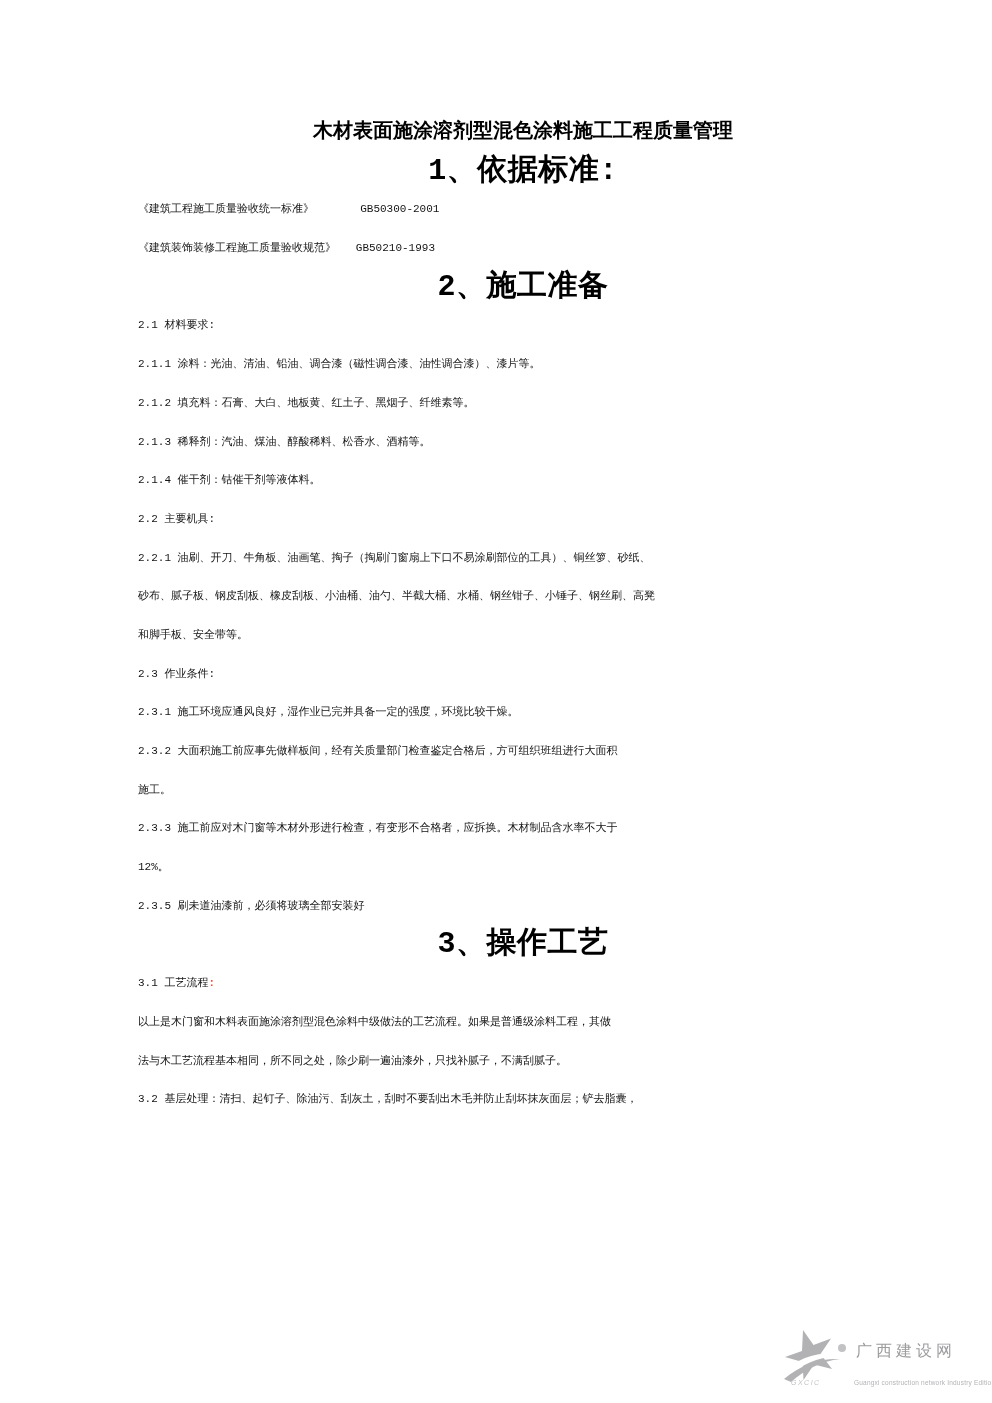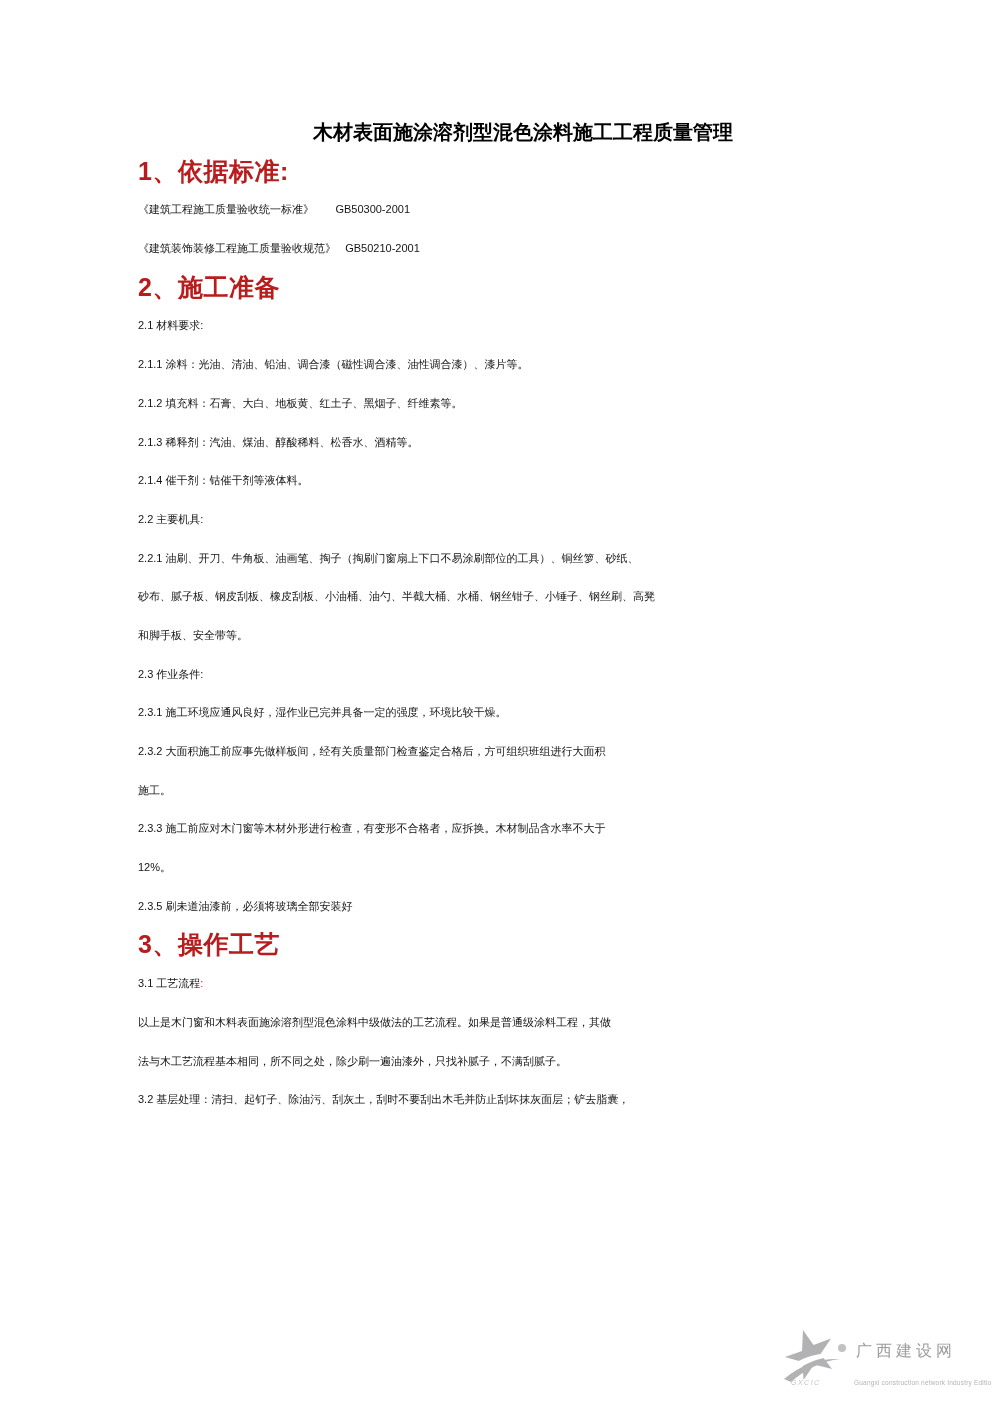--- a/index.html
+++ b/index.html
@@ -8,39 +8,41 @@
     width:992px;height:1403px;
     background:#ffffff;
     font-family:"Liberation Sans",sans-serif;
     color:#171717;
     overflow:hidden;
   }
   .doc{
     position:absolute;
     left:138px; top:113px;
     width:770px;
+    font-family:Liberation Mono, monospace;
   }
   .line{
     font-size:11px;
     line-height:38.7px;
     height:38.7px;
     white-space:pre;
     color:#141414;
   }
   .line.t{
     font-size:20px;
     font-weight:bold;
     text-align:center;
     color:#000000;
   }
   .line.h{
-    font-size:25px;
+    font-size:30px;
     font-weight:bold;
     letter-spacing:0.5px;
-    color:#b91c1c;
+    color:#000000;
+    text-align:center;
   }
   .red{ color:#ff1a00; }
 
   .logo{
     position:absolute;
     left:782px; top:1326px;
     width:205px; height:72px;
   }
   .logo-star{ position:absolute; left:0; top:2px; }
   .logo-badge{
@@ -61,21 +63,21 @@
 </style>
 </head>
 <body>
 
 <div class="page">
 
   <div class="doc">
     <div class="line t">木材表面施涂溶剂型混色涂料施工工程质量管理</div>
     <div class="line h">1、依据标准:</div>
     <div class="line">《建筑工程施工质量验收统一标准》       GB50300-2001</div>
-    <div class="line">《建筑装饰装修工程施工质量验收规范》   GB50210-2001</div>
+    <div class="line">《建筑装饰装修工程施工质量验收规范》   GB50210-1993</div>
     <div class="line h">2、施工准备</div>
     <div class="line">2.1 材料要求:</div>
     <div class="line">2.1.1 涂料：光油、清油、铅油、调合漆（磁性调合漆、油性调合漆）、漆片等。</div>
     <div class="line">2.1.2 填充料：石膏、大白、地板黄、红土子、黑烟子、纤维素等。</div>
     <div class="line">2.1.3 稀释剂：汽油、煤油、醇酸稀料、松香水、酒精等。</div>
     <div class="line">2.1.4 催干剂：钴催干剂等液体料。</div>
     <div class="line">2.2 主要机具:</div>
     <div class="line">2.2.1 油刷、开刀、牛角板、油画笔、掏子（掏刷门窗扇上下口不易涂刷部位的工具）、铜丝箩、砂纸、</div>
     <div class="line">砂布、腻子板、钢皮刮板、橡皮刮板、小油桶、油勺、半截大桶、水桶、钢丝钳子、小锤子、钢丝刷、高凳</div>
     <div class="line">和脚手板、安全带等。</div>

